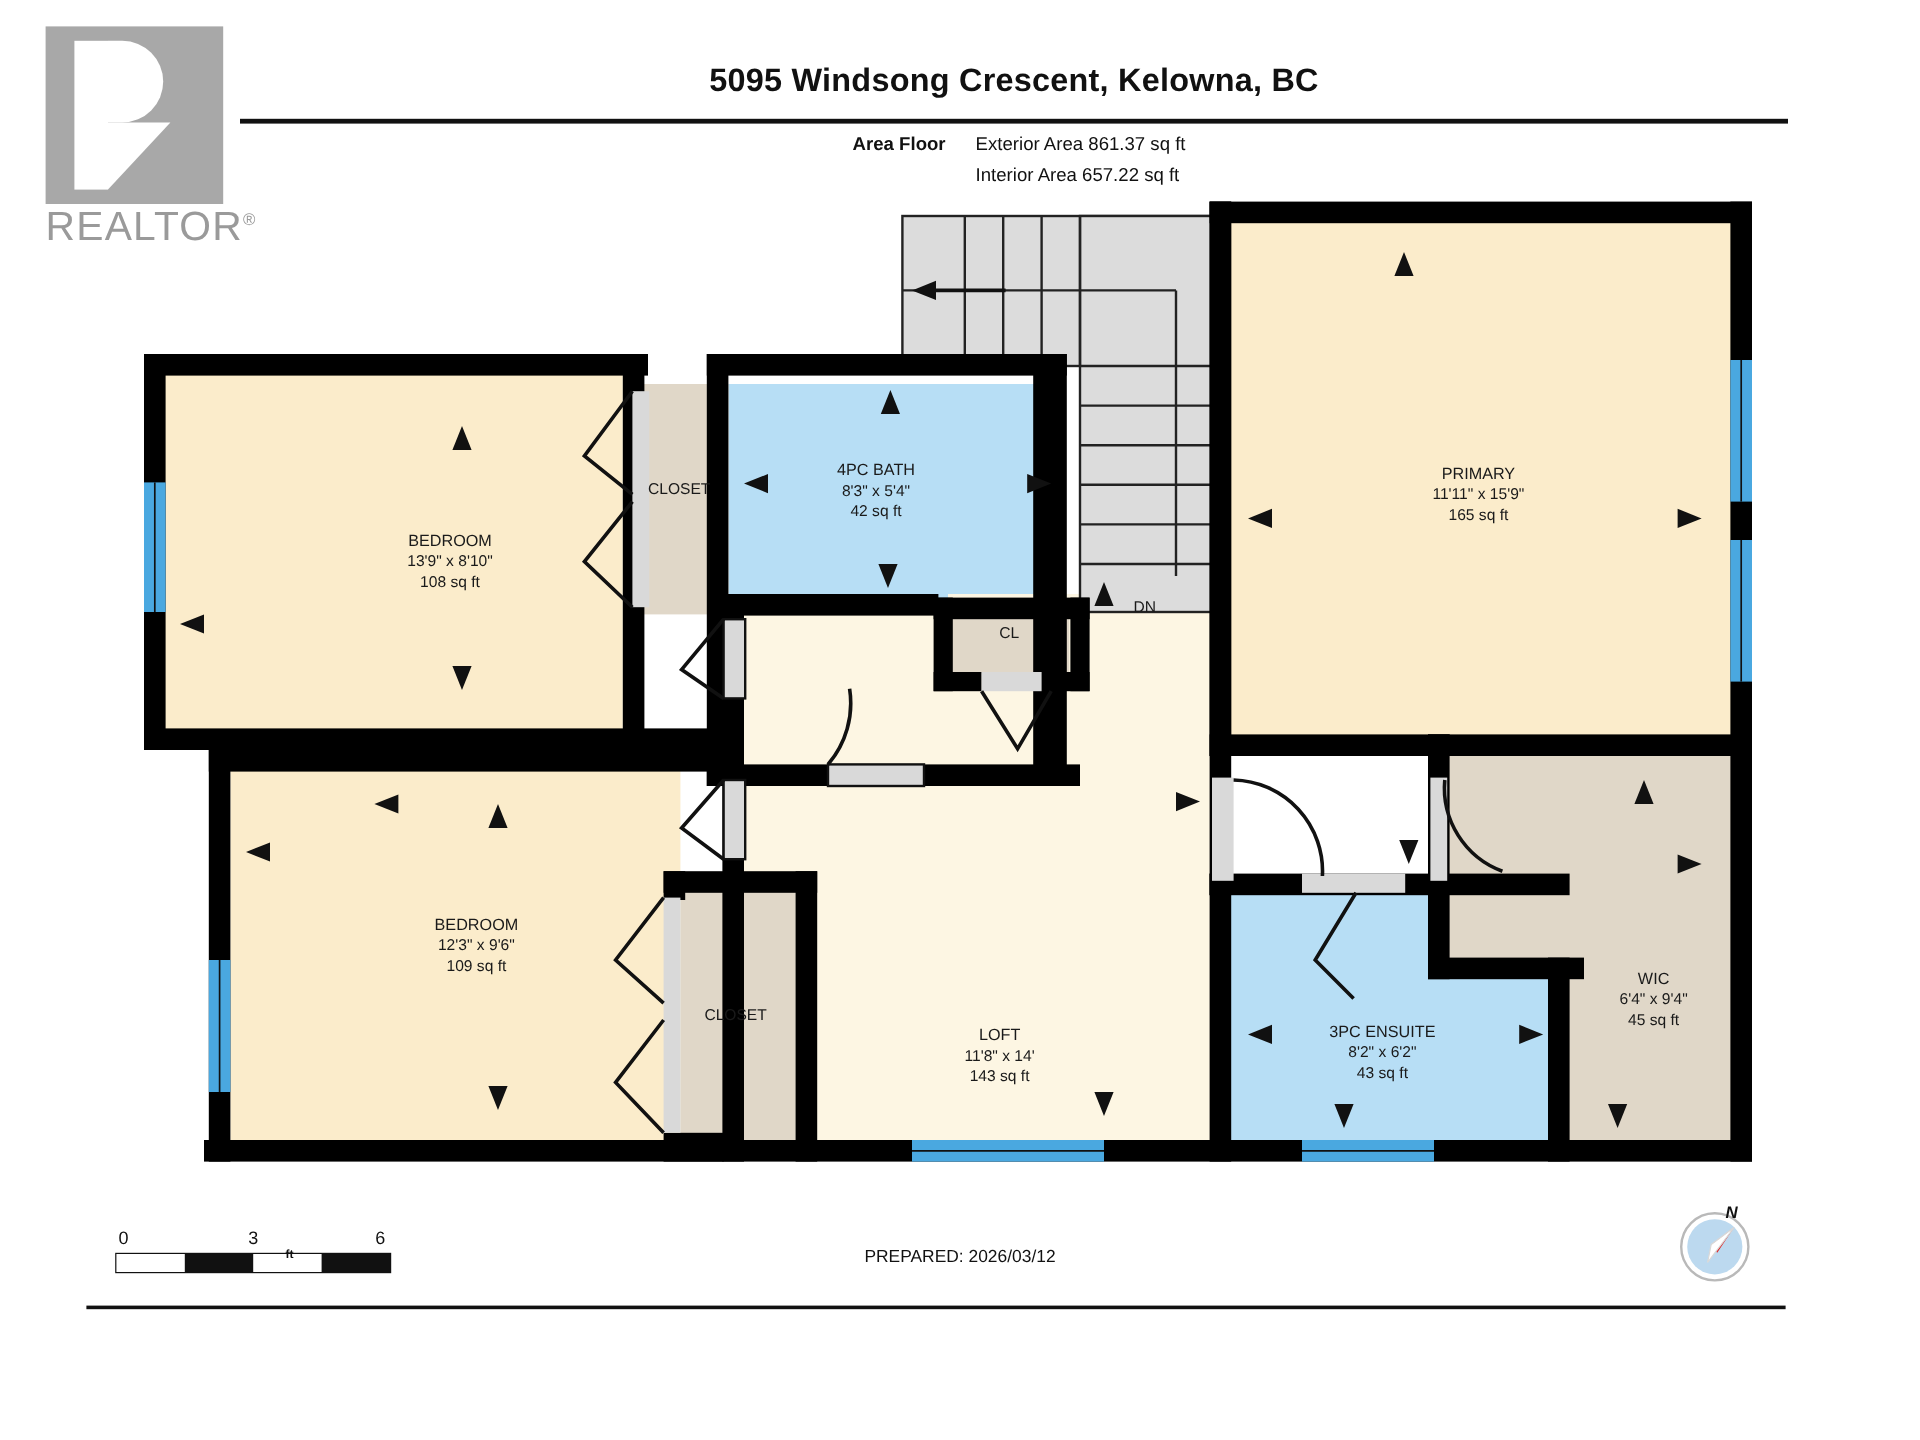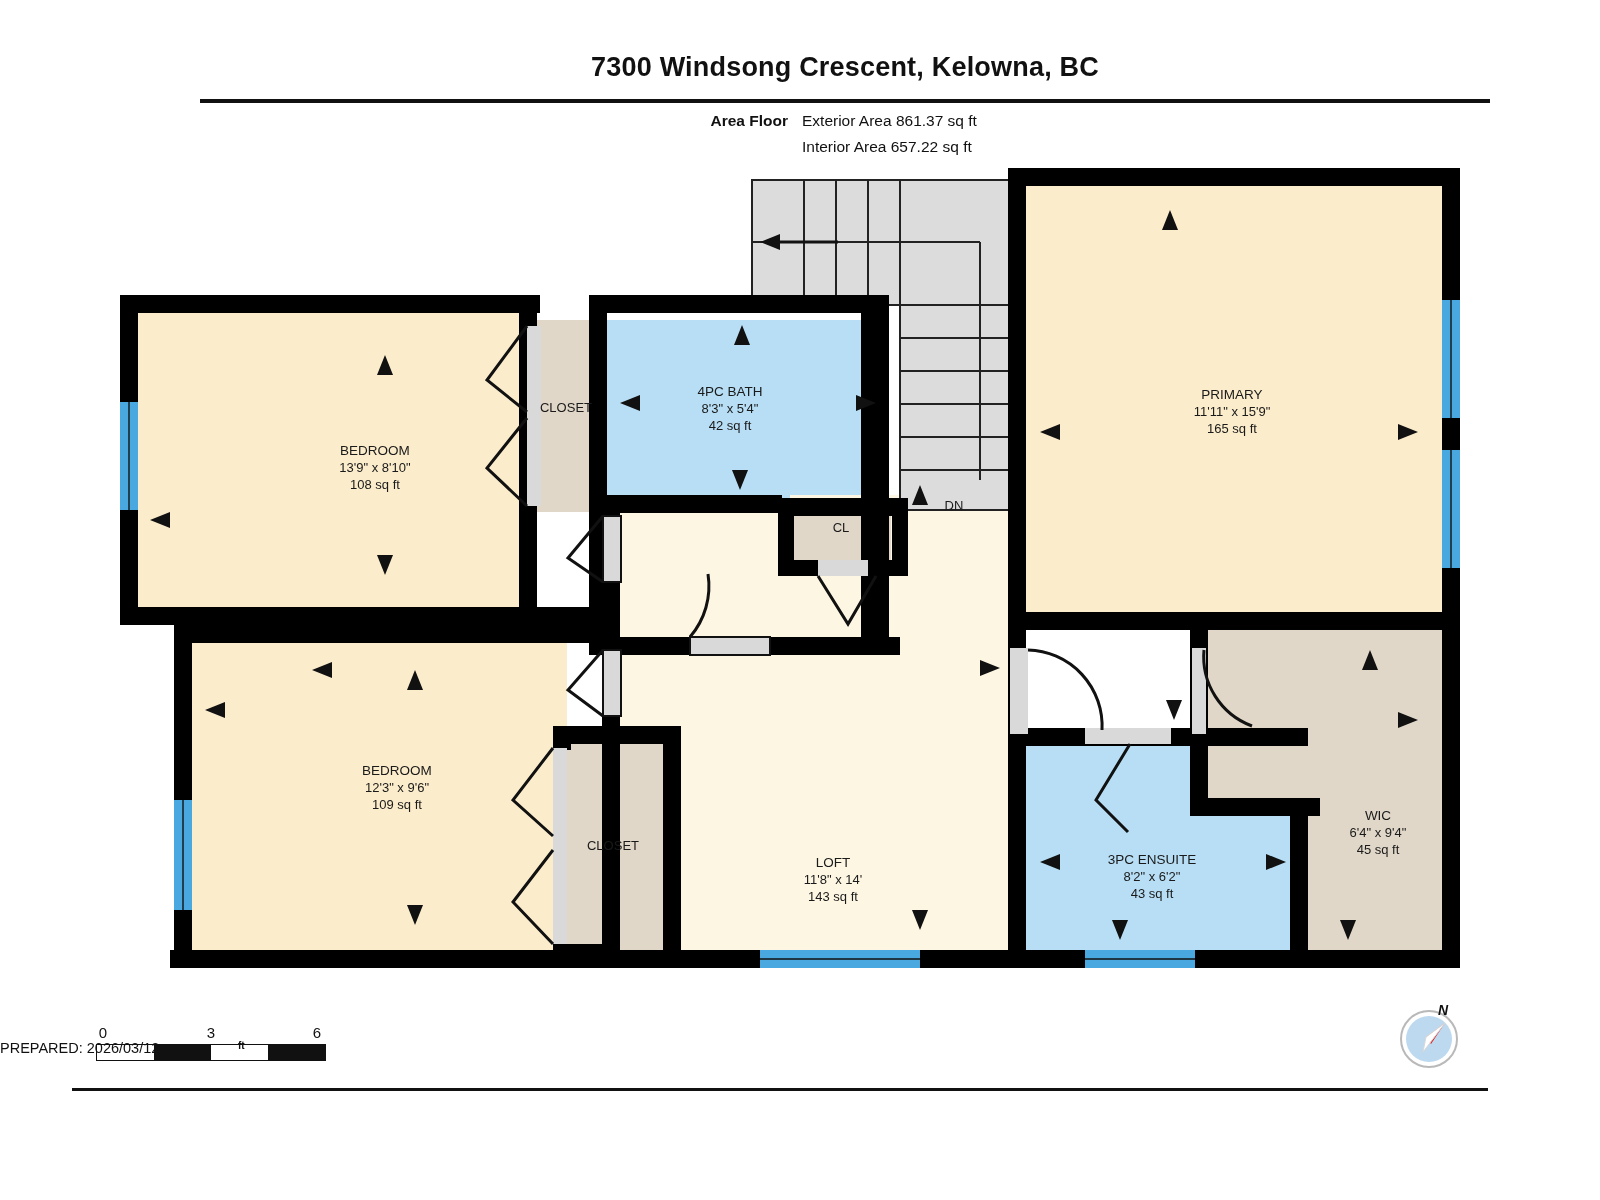--- a/index.html
+++ b/index.html
@@ -23,55 +23,63 @@
              font-family:"Liberation Sans",sans-serif;white-space:nowrap;}
   .logo-reg{font-size:14px;vertical-align:super;}
 
   .title{position:absolute;left:200px;top:52px;width:1290px;text-align:center;
          font-size:27px;font-weight:bold;letter-spacing:.2px;}
   .title-rule{position:absolute;left:200px;top:99px;width:1290px;height:4px;background:#111;}
 
   .floor-meta{position:absolute;left:640px;top:108px;width:760px;}
   .floor-row{display:flex;align-items:flex-start;font-size:15.5px;line-height:26px;}
   .floor-label{width:148px;text-align:right;font-weight:bold;padding-right:14px;}
-  .floor-vals div{white-space:nowrap;}
+  .floor-vals div{white-space:nowrap;margin-left:11px;}
 
   
   .plan{position:absolute;left:0;top:150px;width:1600px;height:850px;}
   .plan svg{display:block;}
 
   .rlabel{font-family:"Liberation Sans",sans-serif;font-size:13px;fill:#1a1a1a;text-anchor:middle;}
   .rname{font-size:13.5px;}
   .rdim{font-size:13px;}
 
   
   .scale{position:absolute;left:96px;top:1024px;width:230px;}
   .scale-nums{position:relative;height:20px;font-size:15px;}
   .scale-nums span{position:absolute;transform:translateX(-50%);}
   .scale-bar{position:relative;height:15px;border:1.5px solid #111;display:flex;}
   .scale-bar i{flex:1;}
   .scale-bar i.on{background:#111;}
   .scale-ft{position:absolute;left:238px;top:1040px;font-size:10px;font-weight:bold;}
 
-  .prepared{position:absolute;left:0;top:1040px;width:1600px;text-align:left;font-size:14.5px;}
+  .prepared{position:absolute;left:0;top:1040px;width:1600px;text-align:center;font-size:14.5px;}
 
   .compass{position:absolute;left:1398px;top:1008px;width:62px;height:62px;}
   .compass .n{position:absolute;left:40px;top:-6px;font-size:14px;font-style:italic;font-weight:bold;}
 
   .foot-rule{position:absolute;left:72px;top:1088px;width:1416px;height:3px;background:#111;}
   .disclaimer{position:absolute;left:72px;top:1098px;width:1416px;text-align:center;
               font-size:13px;color:#111;}
 </style>
 </head>
 <body>
 
 <div class="page">
 
-
-  <div class="title">7300 Windsong Crescent, Kelowna, BC</div>
+  <div class="logo">
+    <div class="logo-box">
+      <div class="logo-r-stem"></div>
+      <div class="logo-r-bowl"></div>
+      <div class="logo-r-leg"></div>
+    </div>
+    <div class="logo-word"><span>REALTOR</span><span class="logo-reg">®</span></div>
+  </div>
+
+  <div class="title">5095 Windsong Crescent, Kelowna, BC</div>
   <div class="title-rule"></div>
 
   <div class="floor-meta">
     <div class="floor-row">
       <div class="floor-label">Area Floor</div>
       <div class="floor-vals">
         <div>Exterior Area 861.37 sq ft</div>
         <div>Interior Area 657.22 sq ft</div>
       </div>
     </div>

